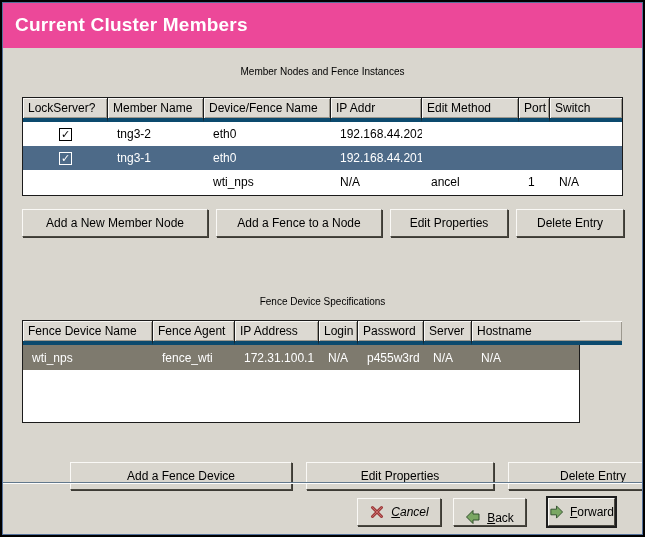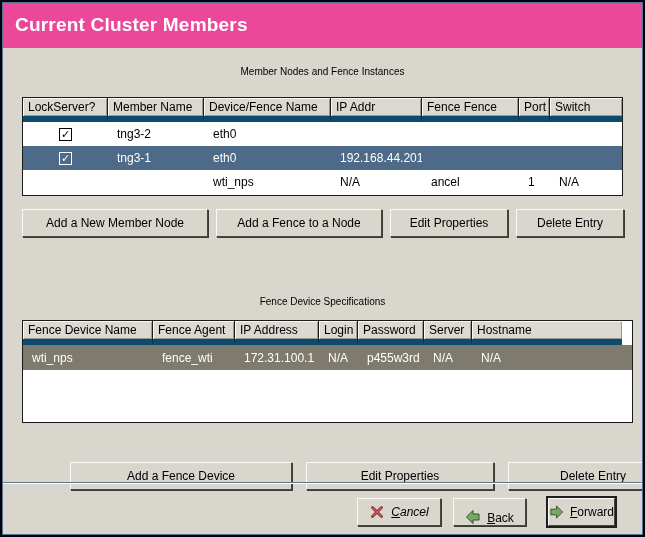--- a/index.html
+++ b/index.html
@@ -8,21 +8,21 @@
   .frame { position:absolute; inset:0; border:1px solid #54719b; pointer-events:none; z-index:50; }
 
   .titlebar { position:absolute; left:0; top:0; right:0; height:46px; background:#ec4899; display:flex; align-items:center; padding-left:13px; box-sizing:border-box; }
   .titlebar .title { color:#fff; font-size:19px; font-weight:bold; letter-spacing:0.2px; }
 
   .caption { position:absolute; left:0; right:0; text-align:center; font-size:10px; color:#000; }
 
   .tbl { position:absolute; background:#fff; border:1px solid #1b1b1b; box-sizing:border-box; }
   .grid1 { display:grid; grid-template-columns:85px 96px 127px 91px 97px 31px 72px; }
   .grid2 { display:grid; grid-template-columns:130px 82px 84px 39px 66px 48px 150px; }
-  .th { height:24px; box-sizing:border-box; background:#dcd9d2; border-right:1px solid #1b1b1b; border-bottom:6px solid #0c4a6e;
+  .th { height:24px; box-sizing:border-box; background:#dcd9d2; border-right:1px solid #1b1b1b; border-bottom:4px solid #0c4a6e;
         box-shadow:inset 1px 1px 0 #f9f8f5, inset -1px -1px 0 #9c988e;
         display:flex; align-items:center; padding:0 5px; font-size:12px; white-space:nowrap; overflow:hidden; }
   .th.last { border-right:none; }
   .td { height:24px; box-sizing:border-box; display:flex; align-items:center; padding:0 4px 0 9px; font-size:12px; white-space:nowrap; overflow:hidden; }
   .td.h25 { height:25px; }
   .row-selected-blue { background:#4d6a88; color:#fff; }
   .row-selected-gray { background:#7e7a6e; color:#fff; }
   .checkcell { justify-content:center; padding:0; }
   .checkbox { width:13px; height:13px; box-sizing:border-box; border:1px solid #000; background:#fff; color:#000;
               font-size:11px; line-height:11px; text-align:center; }
@@ -51,31 +51,32 @@
   </div>
 
   <div class="caption" style="top:64px;">Member Nodes and Fence Instances</div>
 
   <div class="tbl" style="left:20px; top:95px; width:601px; height:99px;">
     <div class="grid1">
       <div class="th">LockServer?</div>
       <div class="th">Member Name</div>
       <div class="th">Device/Fence Name</div>
       <div class="th">IP Addr</div>
-      <div class="th">Fence Fence</div>
+      <div class="th">Edit Method</div>
       <div class="th">Port</div>
       <div class="th last">Switch</div>
     </div>
 
     <div class="grid1">
       <div class="td checkcell">
         <span class="checkbox">✓</span>
       </div>
       <div class="td">tng3-2</div>
       <div class="td">eth0</div>
+      <div class="td">192.168.44.202</div>
       <div class="td"></div>
       <div class="td"></div>
       <div class="td"></div>
     </div>
 
     <div class="grid1 row-selected-blue">
       <div class="td checkcell">
         <span class="checkbox">✓</span>
       </div>
       <div class="td">tng3-1</div>
@@ -99,21 +100,21 @@
 
   <div class="btnrow" style="left:20px; top:207px; gap:8px;">
     <div class="btn" style="width:186px;">Add a New Member Node</div>
     <div class="btn" style="width:166px;">Add a Fence to a Node</div>
     <div class="btn" style="width:118px;">Edit Properties</div>
     <div class="btn" style="width:108px;">Delete Entry</div>
   </div>
 
   <div class="caption" style="top:294px;">Fence Device Specifications</div>
 
-  <div class="tbl" style="left:20px; top:318px; width:611px; height:103px;">
+  <div class="tbl" style="left:20px; top:318px; width:558px; height:103px;">
     <div class="grid2">
       <div class="th">Fence Device Name</div>
       <div class="th">Fence Agent</div>
       <div class="th">IP Address</div>
       <div class="th">Login</div>
       <div class="th">Password</div>
       <div class="th">Server</div>
       <div class="th last">Hostname</div>
     </div>
 

